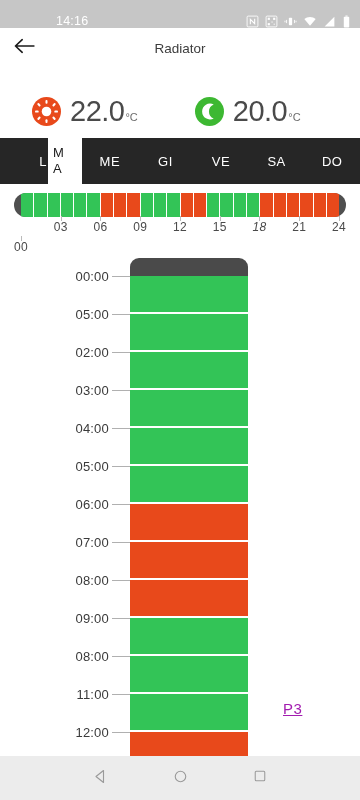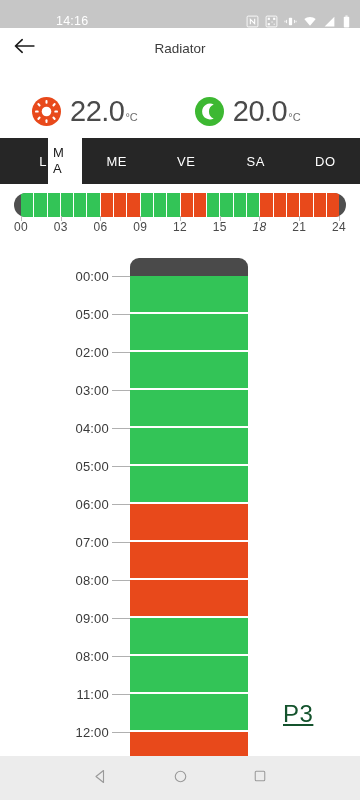--- a/index.html
+++ b/index.html
@@ -114,21 +114,21 @@
   }
   .rowlabel .txt {
     font-size:13px; color:#3a3a3a; white-space:nowrap; letter-spacing:.2px;
   }
   .rowlabel .lead {
     width:18px; height:1px; background:#b0b0b0; margin-left:3px;
   }
 
   .profile-tag {
     position:absolute; left:283px; top:700px;
-    font-size:24px; color:#14532d; letter-spacing:.5px;text-decoration:underline;
+    font-size:15px; color:#a21caf; letter-spacing:.5px;text-decoration:underline;
   }
 
   
   .navbar {
     position:absolute; bottom:0; left:0; width:360px; height:44px;
     background:#ececec; display:flex; align-items:center; justify-content:center;
   }
   .navbtn { width:80px; height:44px; display:flex; align-items:center; justify-content:center; cursor:pointer; }
 </style>
 </head>
@@ -227,20 +227,21 @@
     </div>
   </div>
 
   <div class="daytabs">
     <div class="daytab w1">LU</div>
     <div class="daytab sel">
       <span>M</span>
       <span>A</span>
     </div>
     <div class="daytab rest">ME</div>
+    <div class="daytab rest">GI</div>
     <div class="daytab rest">VE</div>
     <div class="daytab rest">SA</div>
     <div class="daytab rest">DO</div>
   </div>
 
   <div class="daybar-wrap">
     <div class="daybar" id="daybar">
         <div class="seg" style="background: rgb(51, 196, 87);"></div>
         <div class="seg" style="background: rgb(51, 196, 87);"></div>
         <div class="seg" style="background: rgb(51, 196, 87);"></div>
@@ -261,21 +262,21 @@
         <div class="seg" style="background: rgb(51, 196, 87);"></div>
         <div class="seg" style="background: rgb(232, 73, 27);"></div>
         <div class="seg" style="background: rgb(232, 73, 27);"></div>
         <div class="seg" style="background: rgb(232, 73, 27);"></div>
         <div class="seg" style="background: rgb(232, 73, 27);"></div>
         <div class="seg" style="background: rgb(232, 73, 27);"></div>
         <div class="seg" style="background: rgb(232, 73, 27);"></div>
       </div>
   </div>
   <div class="hourlabels" id="hourlabels">
-      <span style="left: 21px;">00<i class="tickline"></i></span>
+      <span style="left: 21px; margin-top: 20px;">00<i class="tickline"></i></span>
       <span style="left: 60.75px;">03<i class="tickline"></i></span>
       <span style="left: 100.5px;">06<i class="tickline"></i></span>
       <span style="left: 140.25px;">09<i class="tickline"></i></span>
       <span style="left: 180px;">12<i class="tickline"></i></span>
       <span style="left: 219.75px;">15<i class="tickline"></i></span>
       <span style="left: 259.5px; font-style: italic;">18<i class="tickline"></i></span>
       <span style="left: 299.25px;">21<i class="tickline"></i></span>
       <span style="left: 339px;">24<i class="tickline"></i></span>
     </div>
 

